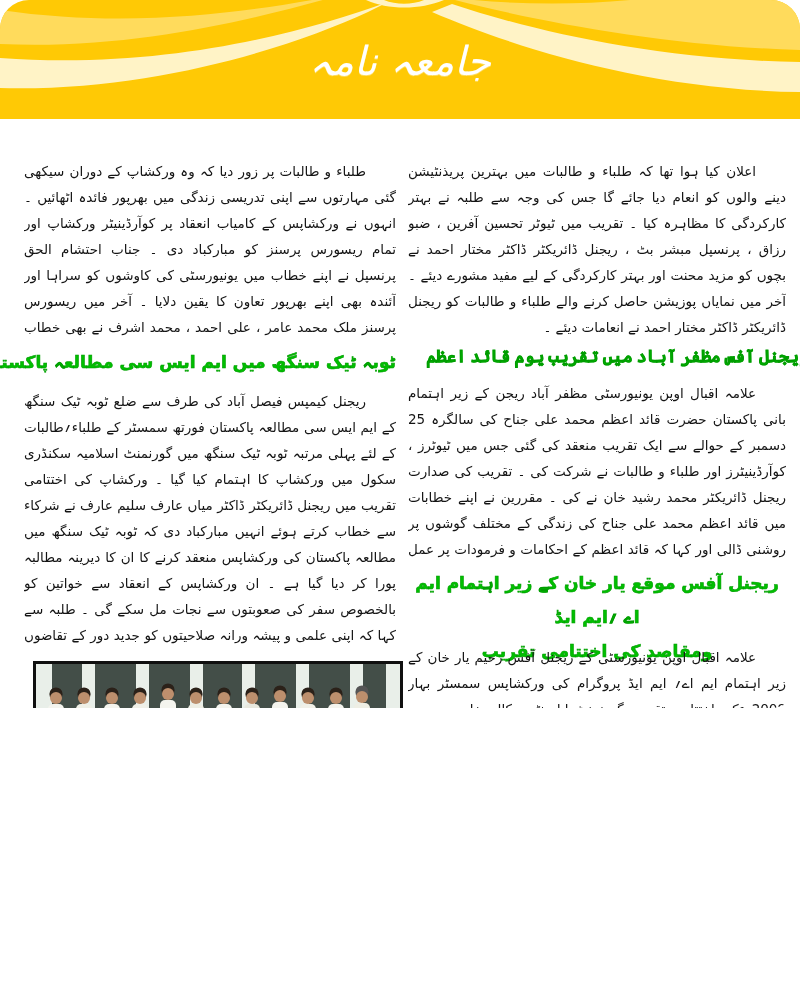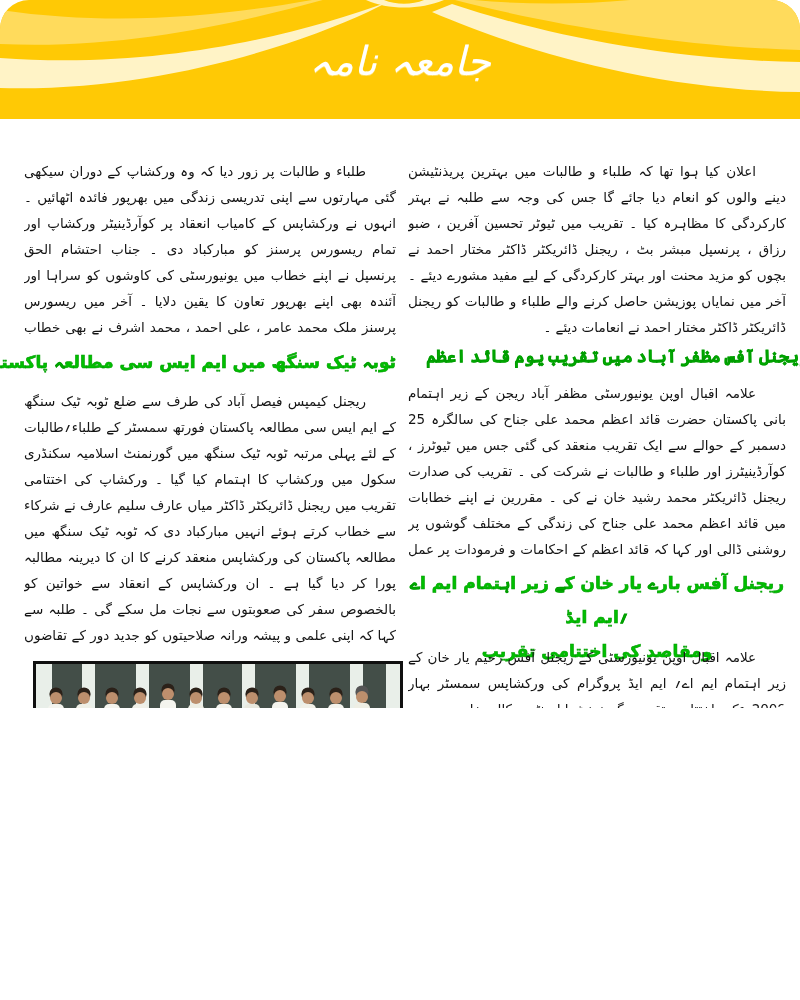--- a/index.html
+++ b/index.html
@@ -240,21 +240,21 @@
 
   <div class="photo-caption">ٹوبہ ٹیک سنگھ میں ایم ایس سی مطالعہ پاکستان کی ورکشاپ کے شرکاء کی ریجنل ڈائریکٹر کے ہمراہ تصویر ۔</div>
 
   <div class="para" style="left:408px;top:158px;width:378px;height:182px;">اعلان کیا ہوا تھا کہ طلباء و طالبات میں بہترین پریذنٹیشن دینے والوں کو انعام دیا جائے گا جس کی وجہ سے طلبہ نے بہتر کارکردگی کا مظاہرہ کیا ۔ تقریب میں ٹیوٹر تحسین آفرین ، ضبو رزاق ، پرنسپل مبشر بٹ ، ریجنل ڈائریکٹر ڈاکٹر مختار احمد نے بچوں کو مزید محنت اور بہتر کارکردگی کے لیے مفید مشورے دیئے ۔ آخر میں نمایاں پوزیشن حاصل کرنے والے طلباء و طالبات کو ریجنل ڈائریکٹر ڈاکٹر مختار احمد نے انعامات دیئے ۔</div>
 
   <div class="green-head" style="left:431px;top:346px;width:378px;font-family:Liberation Serif, serif;">ریجنل آفس مظفر آباد میں تقریب یوم قائد اعظم</div>
 
   <div class="para" style="left:408px;top:380px;width:378px;height:178px;">علامہ اقبال اوپن یونیورسٹی مظفر آباد ریجن کے زیر اہتمام بانی پاکستان حضرت قائد اعظم محمد علی جناح کی سالگرہ 25 دسمبر کے حوالے سے ایک تقریب منعقد کی گئی جس میں ٹیوٹرز ، کوآرڈینیٹرز اور طلباء و طالبات نے شرکت کی ۔ تقریب کی صدارت ریجنل ڈائریکٹر محمد رشید خان نے کی ۔ مقررین نے اپنے خطابات میں قائد اعظم محمد علی جناح کی زندگی کے مختلف گوشوں پر روشنی ڈالی اور کہا کہ قائد اعظم کے احکامات و فرمودات پر عمل پیرا ہونے سے ملکی ترقی کی رفتار میں اضافہ ہوگا ۔</div>
 
   <div class="green-head two-line" style="left:408px;top:566px;width:378px;">
-    <div>ریجنل آفس بارے یار خان کے زیر اہتمام ایم اے ؍ایم ایڈ</div>
+    <div>ریجنل آفس موقع یار خان کے زیر اہتمام ایم اے ؍ایم ایڈ</div>
     <div>ومقاصد کی اختتامی تقریب</div>
   </div>
 
   <div class="para" style="left:408px;top:644px;width:378px;height:260px;">علامہ اقبال اوپن یونیورسٹی کے ریجنل آفس رحیم یار خان کے زیر اہتمام ایم اے؍ ایم ایڈ پروگرام کی ورکشاپس سمسٹر بہار 2009 ءکی اختتامی تقریب گورنمنٹ ایلیمنٹری کالج خان پور میں منعقد ہوئی جس کی صدارت ادارہ کے سربراہ اور ورکشاپ کوآرڈینیٹر جناب احتشام الحق نے کی ۔ تقریب کے مہمان خصوصی جناب راؤ ذوالفقار علی اسسٹنٹ ریجنل ڈائریکٹر AIOU رحیم یار خان تھے ۔ ورکشاپ کی تقریب میں کثیر تعداد میں طلباء و طالبات نے شرکت کی ۔ تلاوت کلام پاک ونعت شریف کے بعد ایک طالبہ نے ورکشاپس کے بارے میں مکمل رپورٹ پیش کی ۔ اس موقع پر کچھ طالبات نے کورس کے متعلق اپنے خیالات کا اظہار کیا ۔ مہمان خصوصی راؤ ذ والفقار علی نے ورکشاپس کے اغراض ومقاصد پر روشنی ڈالی اور</div>
 
   <div class="footer">
     <svg width="800" height="90" viewBox="0 0 800 90">
       <polygon points="0,2 206,2 252,49 800,49 800,90 0,90" fill="#ffc905"></polygon>
       <g transform="translate(68,31) rotate(-8)">
         <polygon points="0,-23 21.9,-7.1 13.5,18.6 -13.5,18.6 -21.9,-7.1" fill="#ffffff" stroke="#1a1a1a" stroke-width="2"></polygon>

